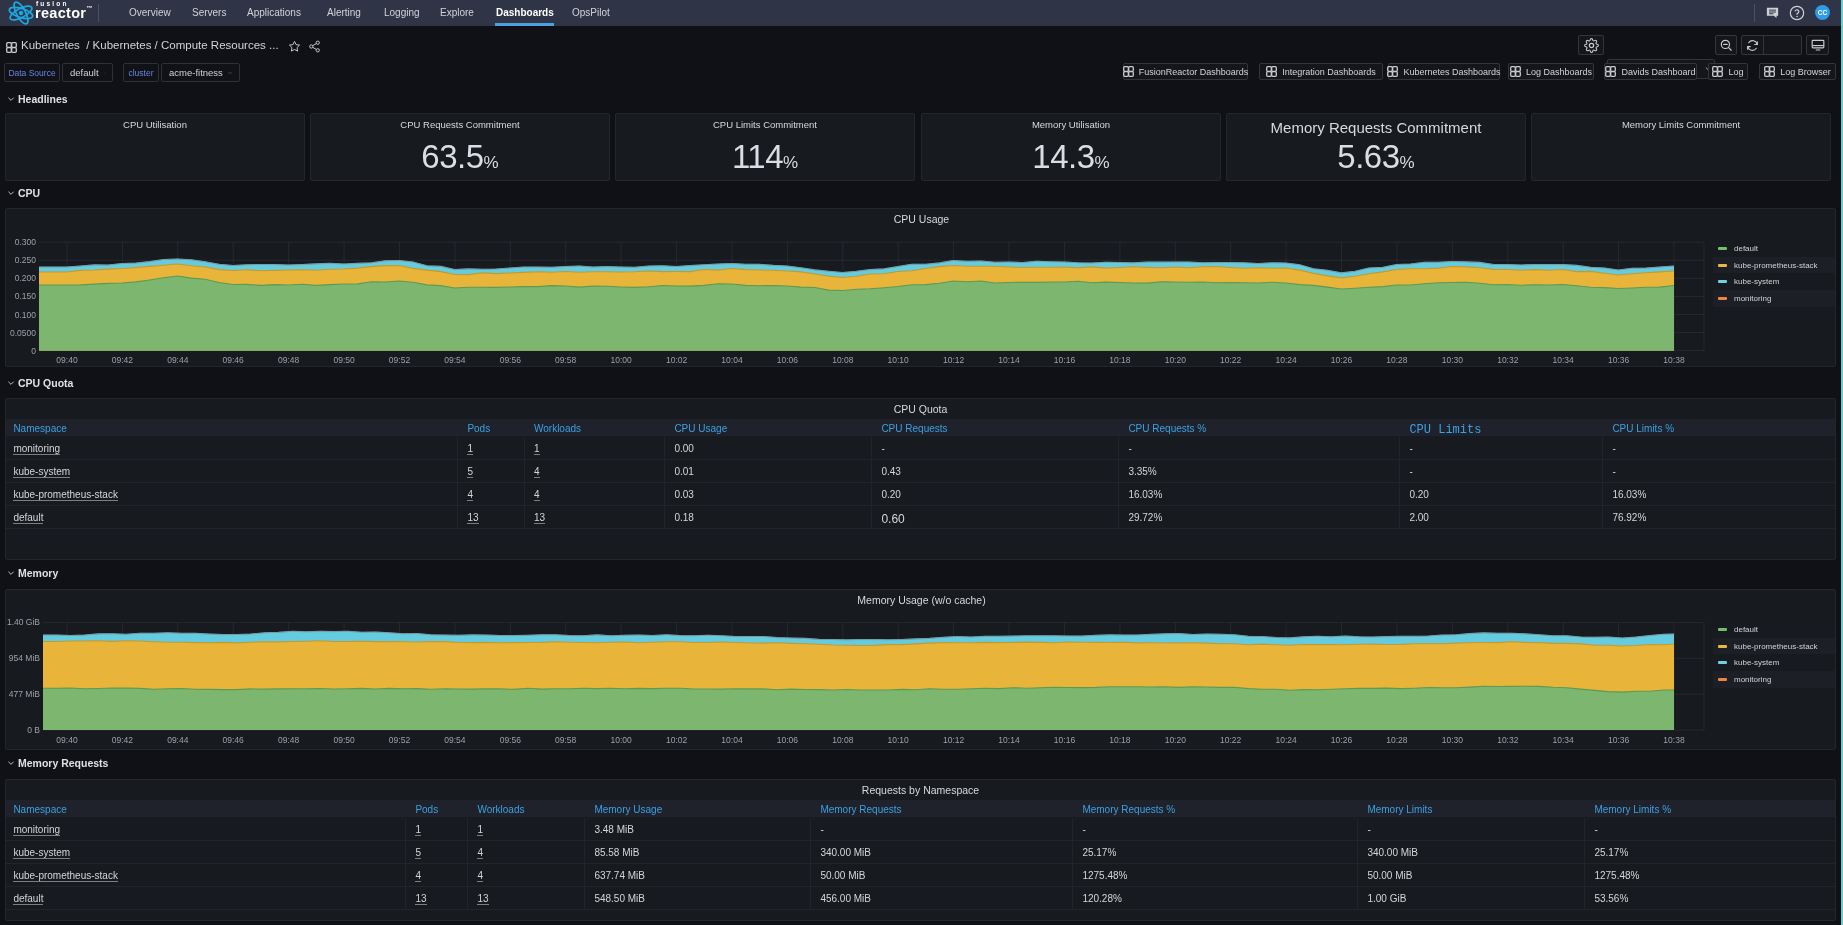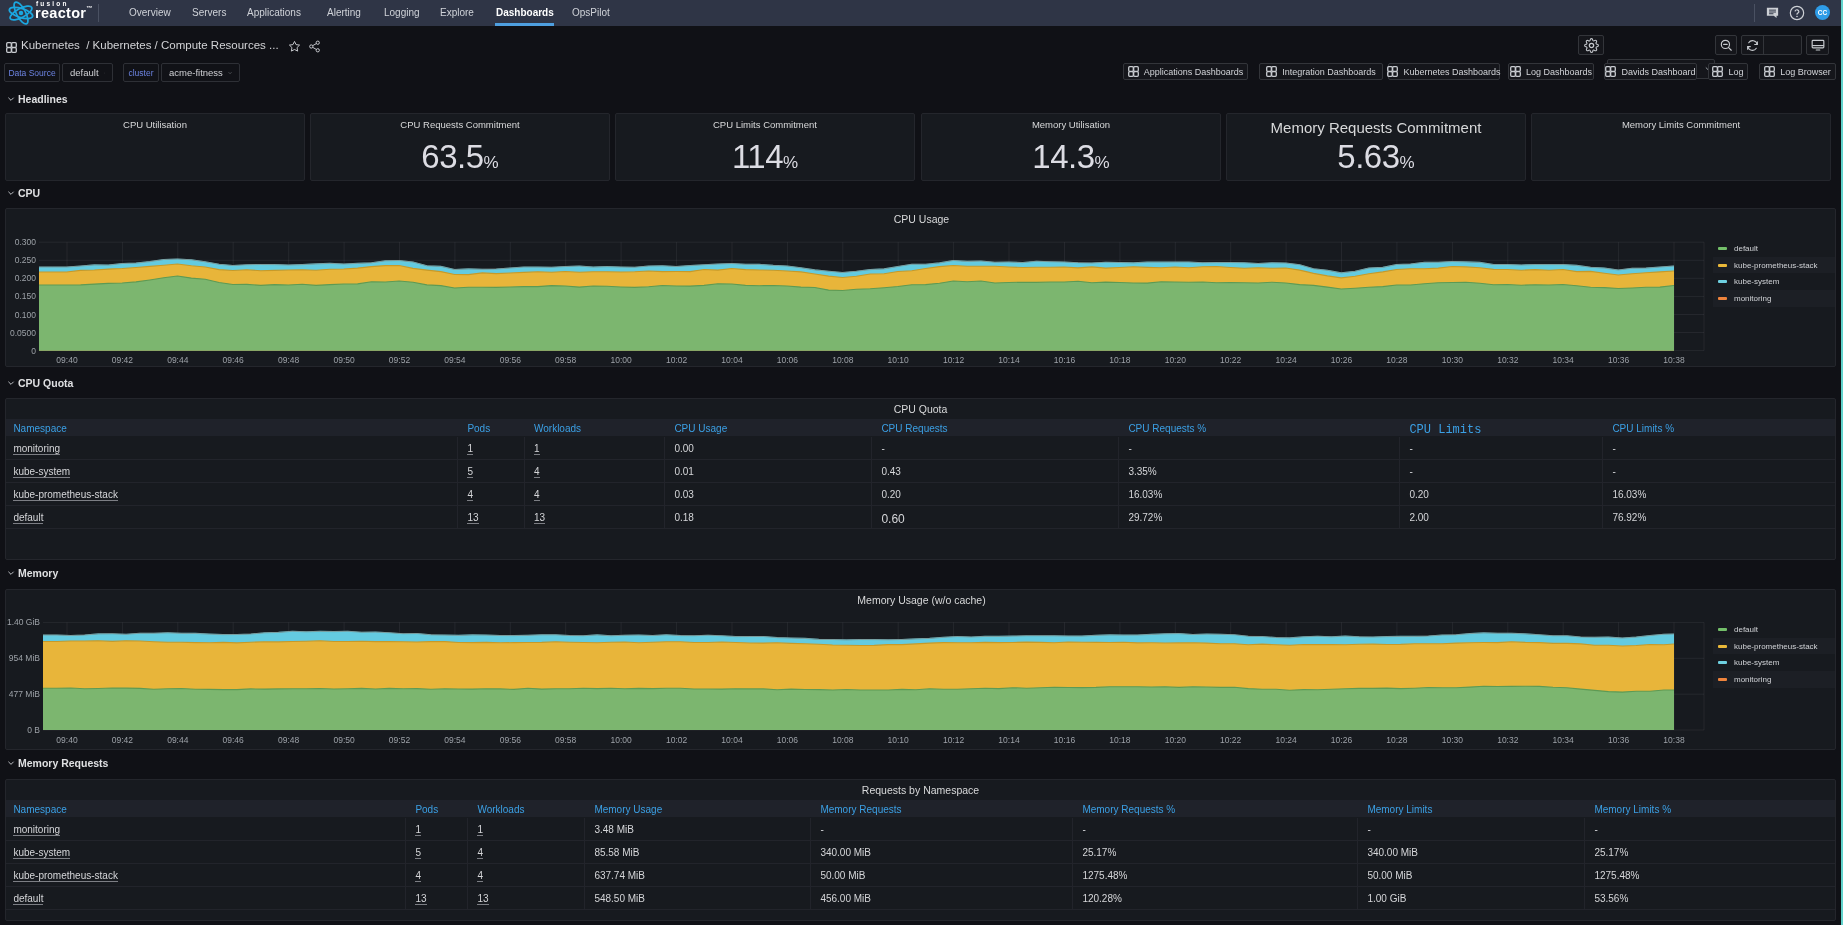--- a/index.html
+++ b/index.html
@@ -117,21 +117,21 @@
 <div class="chip" style="left:161px;width:79px;color:#d0d1d5;font-size:9.5px;">acme-fitness<svg width="10" height="10" viewBox="0 0 24 24" fill="none" style="margin-left:5px;">
       <path d="M5 9l7 7 7-7" stroke="#9da2a8" stroke-width="2.4" stroke-linecap="round" stroke-linejoin="round"></path>
     </svg></div>
 <div class="dashbtn" style="left:1123px;width:125px;">
     <svg width="11" height="11" viewBox="0 0 11 11" fill="none">
       <rect x="0.7" y="0.7" width="4.62" height="4.62" rx="1" stroke="#c8cbd0" stroke-width="1.3"></rect>
       <rect x="5.68" y="0.7" width="4.62" height="4.62" rx="1" stroke="#c8cbd0" stroke-width="1.3"></rect>
       <rect x="0.7" y="5.68" width="4.62" height="4.62" rx="1" stroke="#c8cbd0" stroke-width="1.3"></rect>
       <rect x="5.68" y="5.68" width="4.62" height="4.62" rx="1" stroke="#c8cbd0" stroke-width="1.3"></rect>
     </svg>
-    <span style="white-space:nowrap;">Applications Dashboards</span>
+    <span style="white-space:nowrap;">FusionReactor Dashboards</span>
   </div>
 <div class="dashbtn" style="left:1259px;width:124px;">
     <svg width="11" height="11" viewBox="0 0 11 11" fill="none">
       <rect x="0.7" y="0.7" width="4.62" height="4.62" rx="1" stroke="#c8cbd0" stroke-width="1.3"></rect>
       <rect x="5.68" y="0.7" width="4.62" height="4.62" rx="1" stroke="#c8cbd0" stroke-width="1.3"></rect>
       <rect x="0.7" y="5.68" width="4.62" height="4.62" rx="1" stroke="#c8cbd0" stroke-width="1.3"></rect>
       <rect x="5.68" y="5.68" width="4.62" height="4.62" rx="1" stroke="#c8cbd0" stroke-width="1.3"></rect>
     </svg>
     <span style="white-space:nowrap;">Integration Dashboards</span>
   </div>

